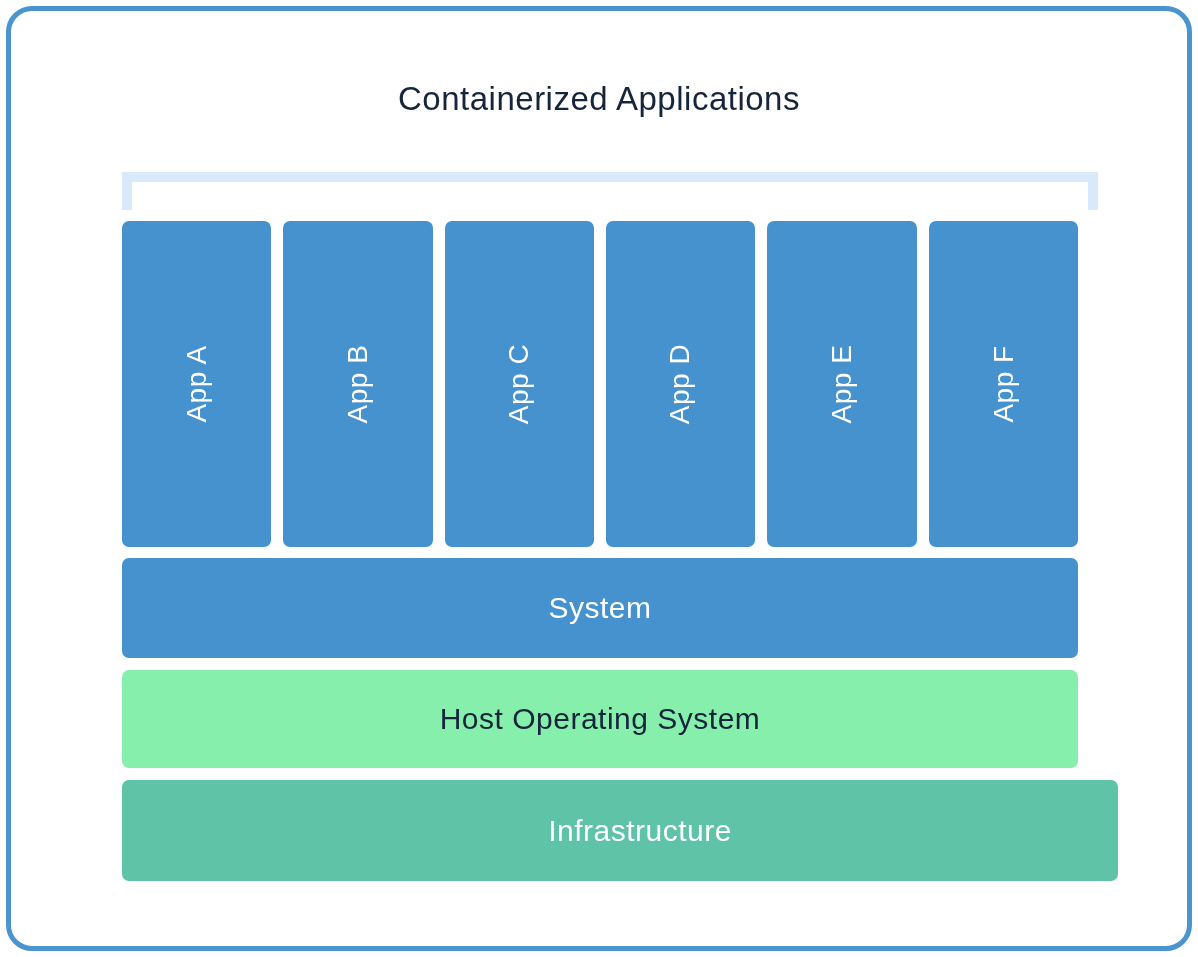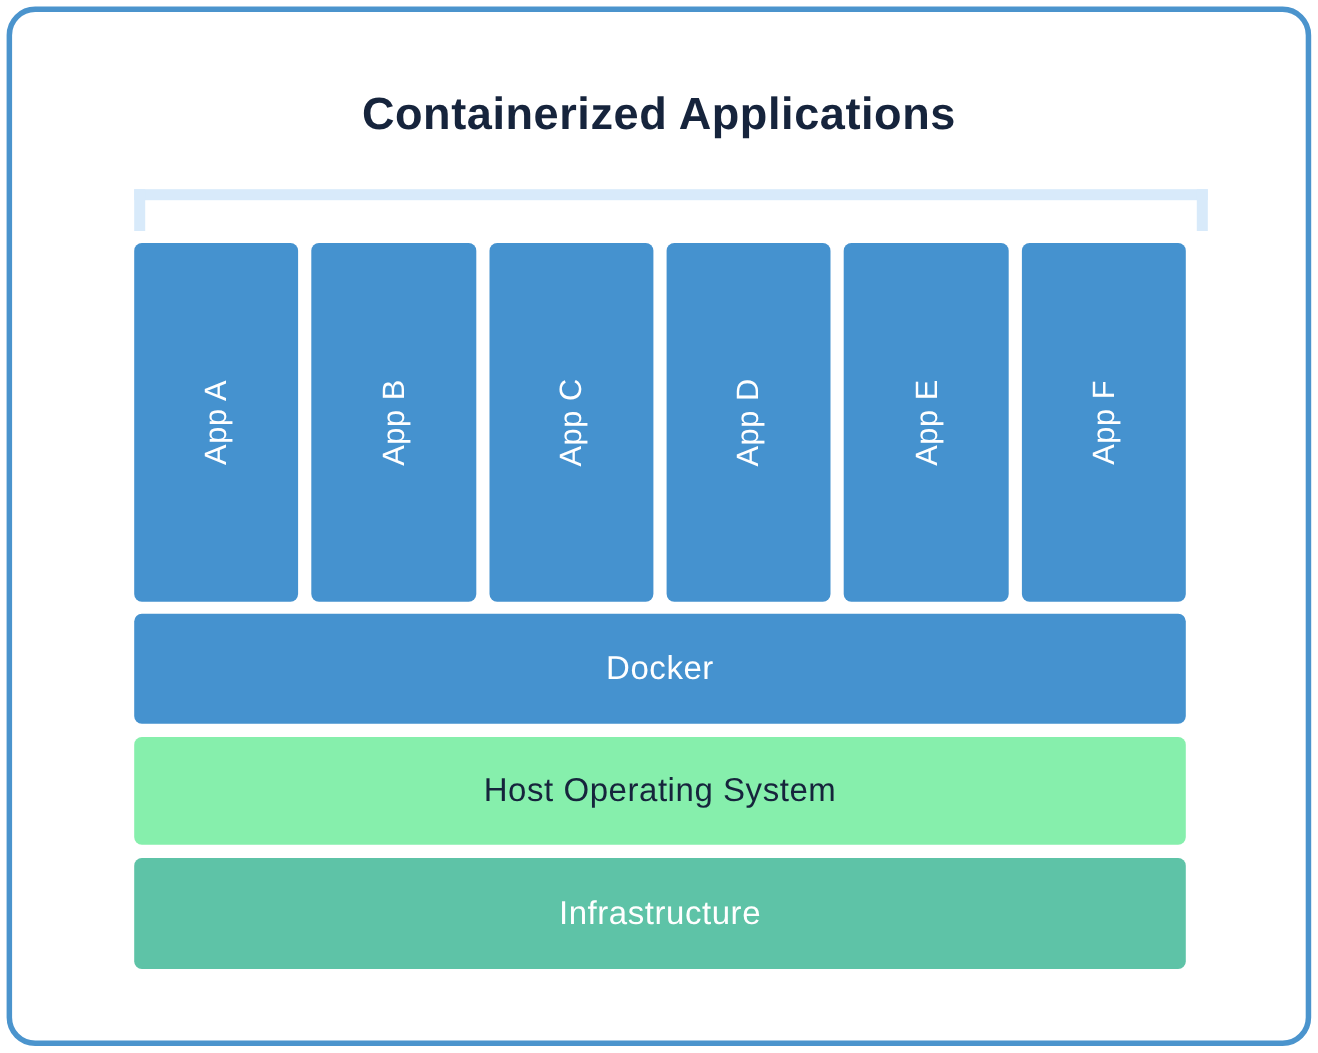--- a/index.html
+++ b/index.html
@@ -21,22 +21,22 @@
     border: 5px solid #4b94cd;
     border-radius: 26px;
     background: #ffffff;
   }
   .diagram-title {
     position: absolute;
     top: 80px;
     left: 0;
     width: 100%;
     text-align: center;
-    font-size: 41px;
-    font-weight: 700;
+    font-size: 33px;
+    font-weight: 400;
     letter-spacing: 0.5px;
     color: #16243c;
   }
   .content {
     position: absolute;
     left: 122px;
     width: 956px;
   }
   .bracket {
     top: 172px;
@@ -89,20 +89,21 @@
     top: 670px;
     height: 98px;
     background: #86efac;
     color: #16243c;
   }
   .layer-infrastructure {
     top: 780px;
     height: 101px;
     background: #5ec3a7;
     color: #ffffff;
+    padding-left: 40px;
   }
 </style>
 </head>
 <body>
 
 <div class="canvas">
   <div class="outer-frame"></div>
 
   <div class="diagram-title">Containerized Applications</div>
 
@@ -122,18 +123,18 @@
       <span class="app-label">App D</span>
     </div>
     <div class="app-container">
       <span class="app-label">App E</span>
     </div>
     <div class="app-container">
       <span class="app-label">App F</span>
     </div>
   </div>
 
-  <div class="layer layer-docker">Docker</div>
+  <div class="layer layer-docker">System</div>
 
   <div class="layer layer-host-os">Host Operating System</div>
 
   <div class="layer layer-infrastructure">Infrastructure</div>
 </div>
 
 </body></html>

